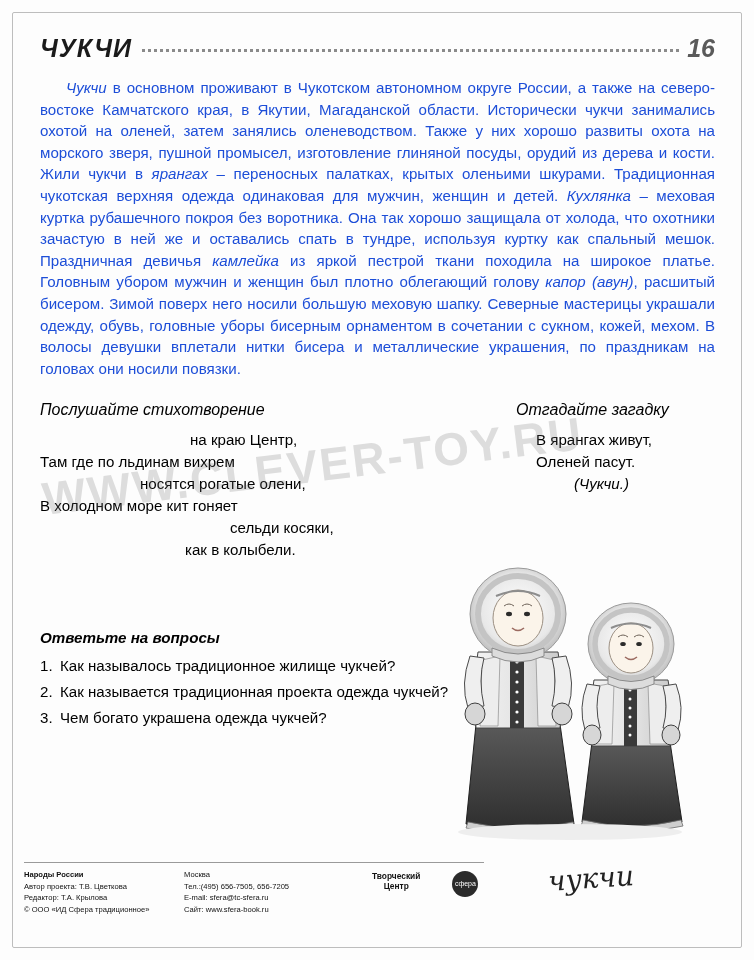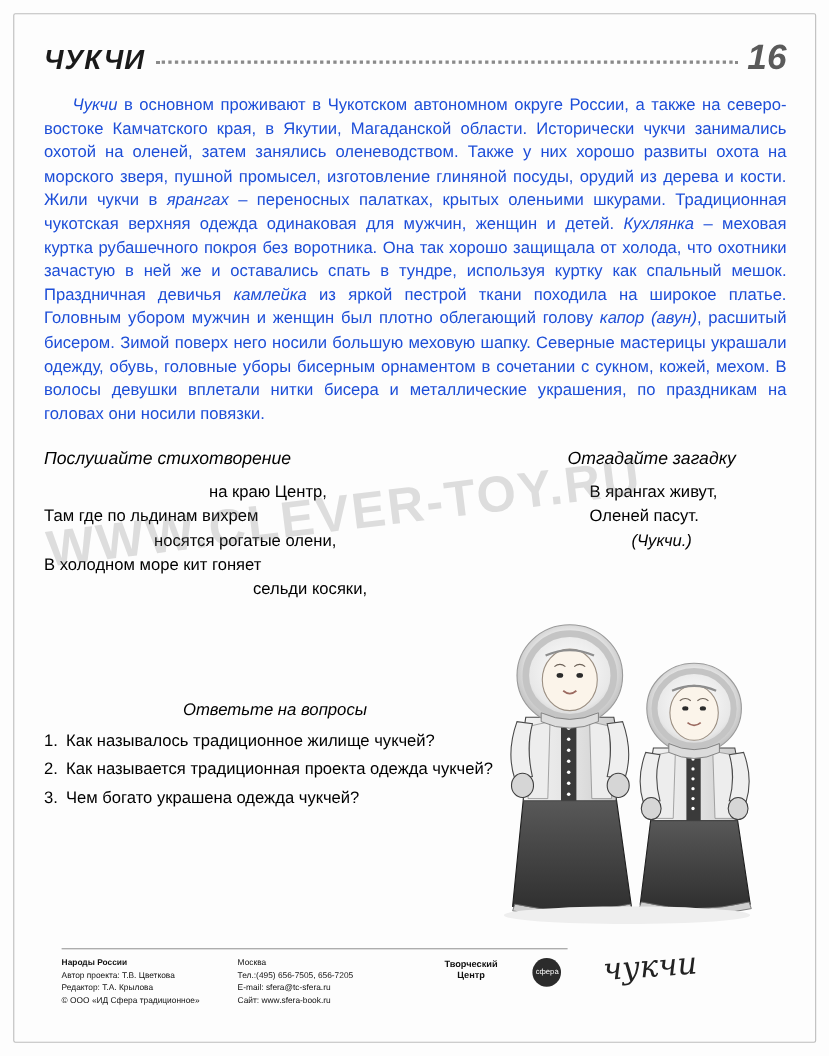--- a/index.html
+++ b/index.html
@@ -53,21 +53,21 @@
     white-space: nowrap;
   }
   .dots {
     flex: 1;
     margin: 0 8px 0 10px;
     border-bottom: 3px dotted #8a8a8a;
     transform: translateY(-5px);
     height: 0;
   }
   .page-number {
-    font-size: 32px;
+    font-size: 25px;
     font-weight: bold;
     font-style: italic;
     color: #5a5a5a;
   }
 
   
   .body-text {
     margin-top: 14px;
     font-size: 15.1px;
     line-height: 21.6px;
@@ -122,24 +122,23 @@
     padding-left: 58px;
   }
 
   
   .questions {
     margin-top: 28px;
     width: 420px;
   }
   .q-head {
     font-size: 15.2px;
-    font-weight: normal;
+    font-weight: bold;
     font-style: italic;
     margin-bottom: 9px;
-    text-align: center;
   }
   .q-item {
     font-size: 15.1px;
     line-height: 21px;
     margin-bottom: 5px;
     display: flex;
   }
   .q-num { width: 20px; flex: none; }
   .q-text { flex: 1; }
 
@@ -174,21 +173,21 @@
     letter-spacing: 2px;
     color: rgba(110,110,110,0.22);
     transform: rotate(-7deg);
     white-space: nowrap;
     pointer-events: none;
   }
 
   
   .footer {
     position: absolute;
-    left: 56px;
+    left: 24px;
     top: 862px;
     width: 460px;
     border-top: 1px solid #9a9a9a;
     padding-top: 6px;
     display: flex;
     font-size: 7.6px;
     line-height: 11.5px;
     color: #111;
   }
   .foot-col1 { width: 160px; }
@@ -237,20 +236,21 @@
     <div class="body-text"><i>Чукчи</i> в основном проживают в Чукотском автономном округе России, а также на северо-востоке Камчатского края, в Якутии, Магаданской области. Исторически чукчи занимались охотой на оленей, затем занялись оленеводством. Также у них хорошо развиты охота на морского зверя, пушной промысел, изготовление глиняной посуды, орудий из дерева и кости. Жили чукчи в <i>ярангах</i> – переносных палатках, крытых оленьими шкурами. Традиционная чукотская верхняя одежда одинаковая для мужчин, женщин и детей. <i>Кухлянка</i> – меховая куртка рубашечного покроя без воротника. Она так хорошо защищала от холода, что охотники зачастую в ней же и оставались спать в тундре, используя куртку как спальный мешок. Праздничная девичья <i>камлейка</i> из яркой пестрой ткани походила на широкое платье. Головным убором мужчин и женщин был плотно облегающий голову <i>капор (авун)</i>, расшитый бисером. Зимой поверх него носили большую меховую шапку. Северные мастерицы украшали одежду, обувь, головные уборы бисерным орнаментом в сочетании с сукном, кожей, мехом. В волосы девушки вплетали нитки бисера и металлические украшения, по праздникам на головах они носили повязки.</div>
 
     <div class="mid">
       <div class="poem-col">
         <div class="sec-head">Послушайте стихотворение</div>
         <div class="poem-line ind1">на краю Центр,</div>
         <div class="poem-line">Там где по льдинам вихрем</div>
         <div class="poem-line ind2">носятся рогатые олени,</div>
         <div class="poem-line">В холодном море кит гоняет</div>
         <div class="poem-line ind3">сельди косяки,</div>
+        <div class="poem-line ind4">как в колыбели.</div>
       </div>
 
       <div class="riddle-col">
         <div class="sec-head">Отгадайте загадку</div>
         <div class="riddle-line">В ярангах живут,</div>
         <div class="riddle-line">Оленей пасут.</div>
         <div class="riddle-answer">(Чукчи.)</div>
       </div>
     </div>
 

